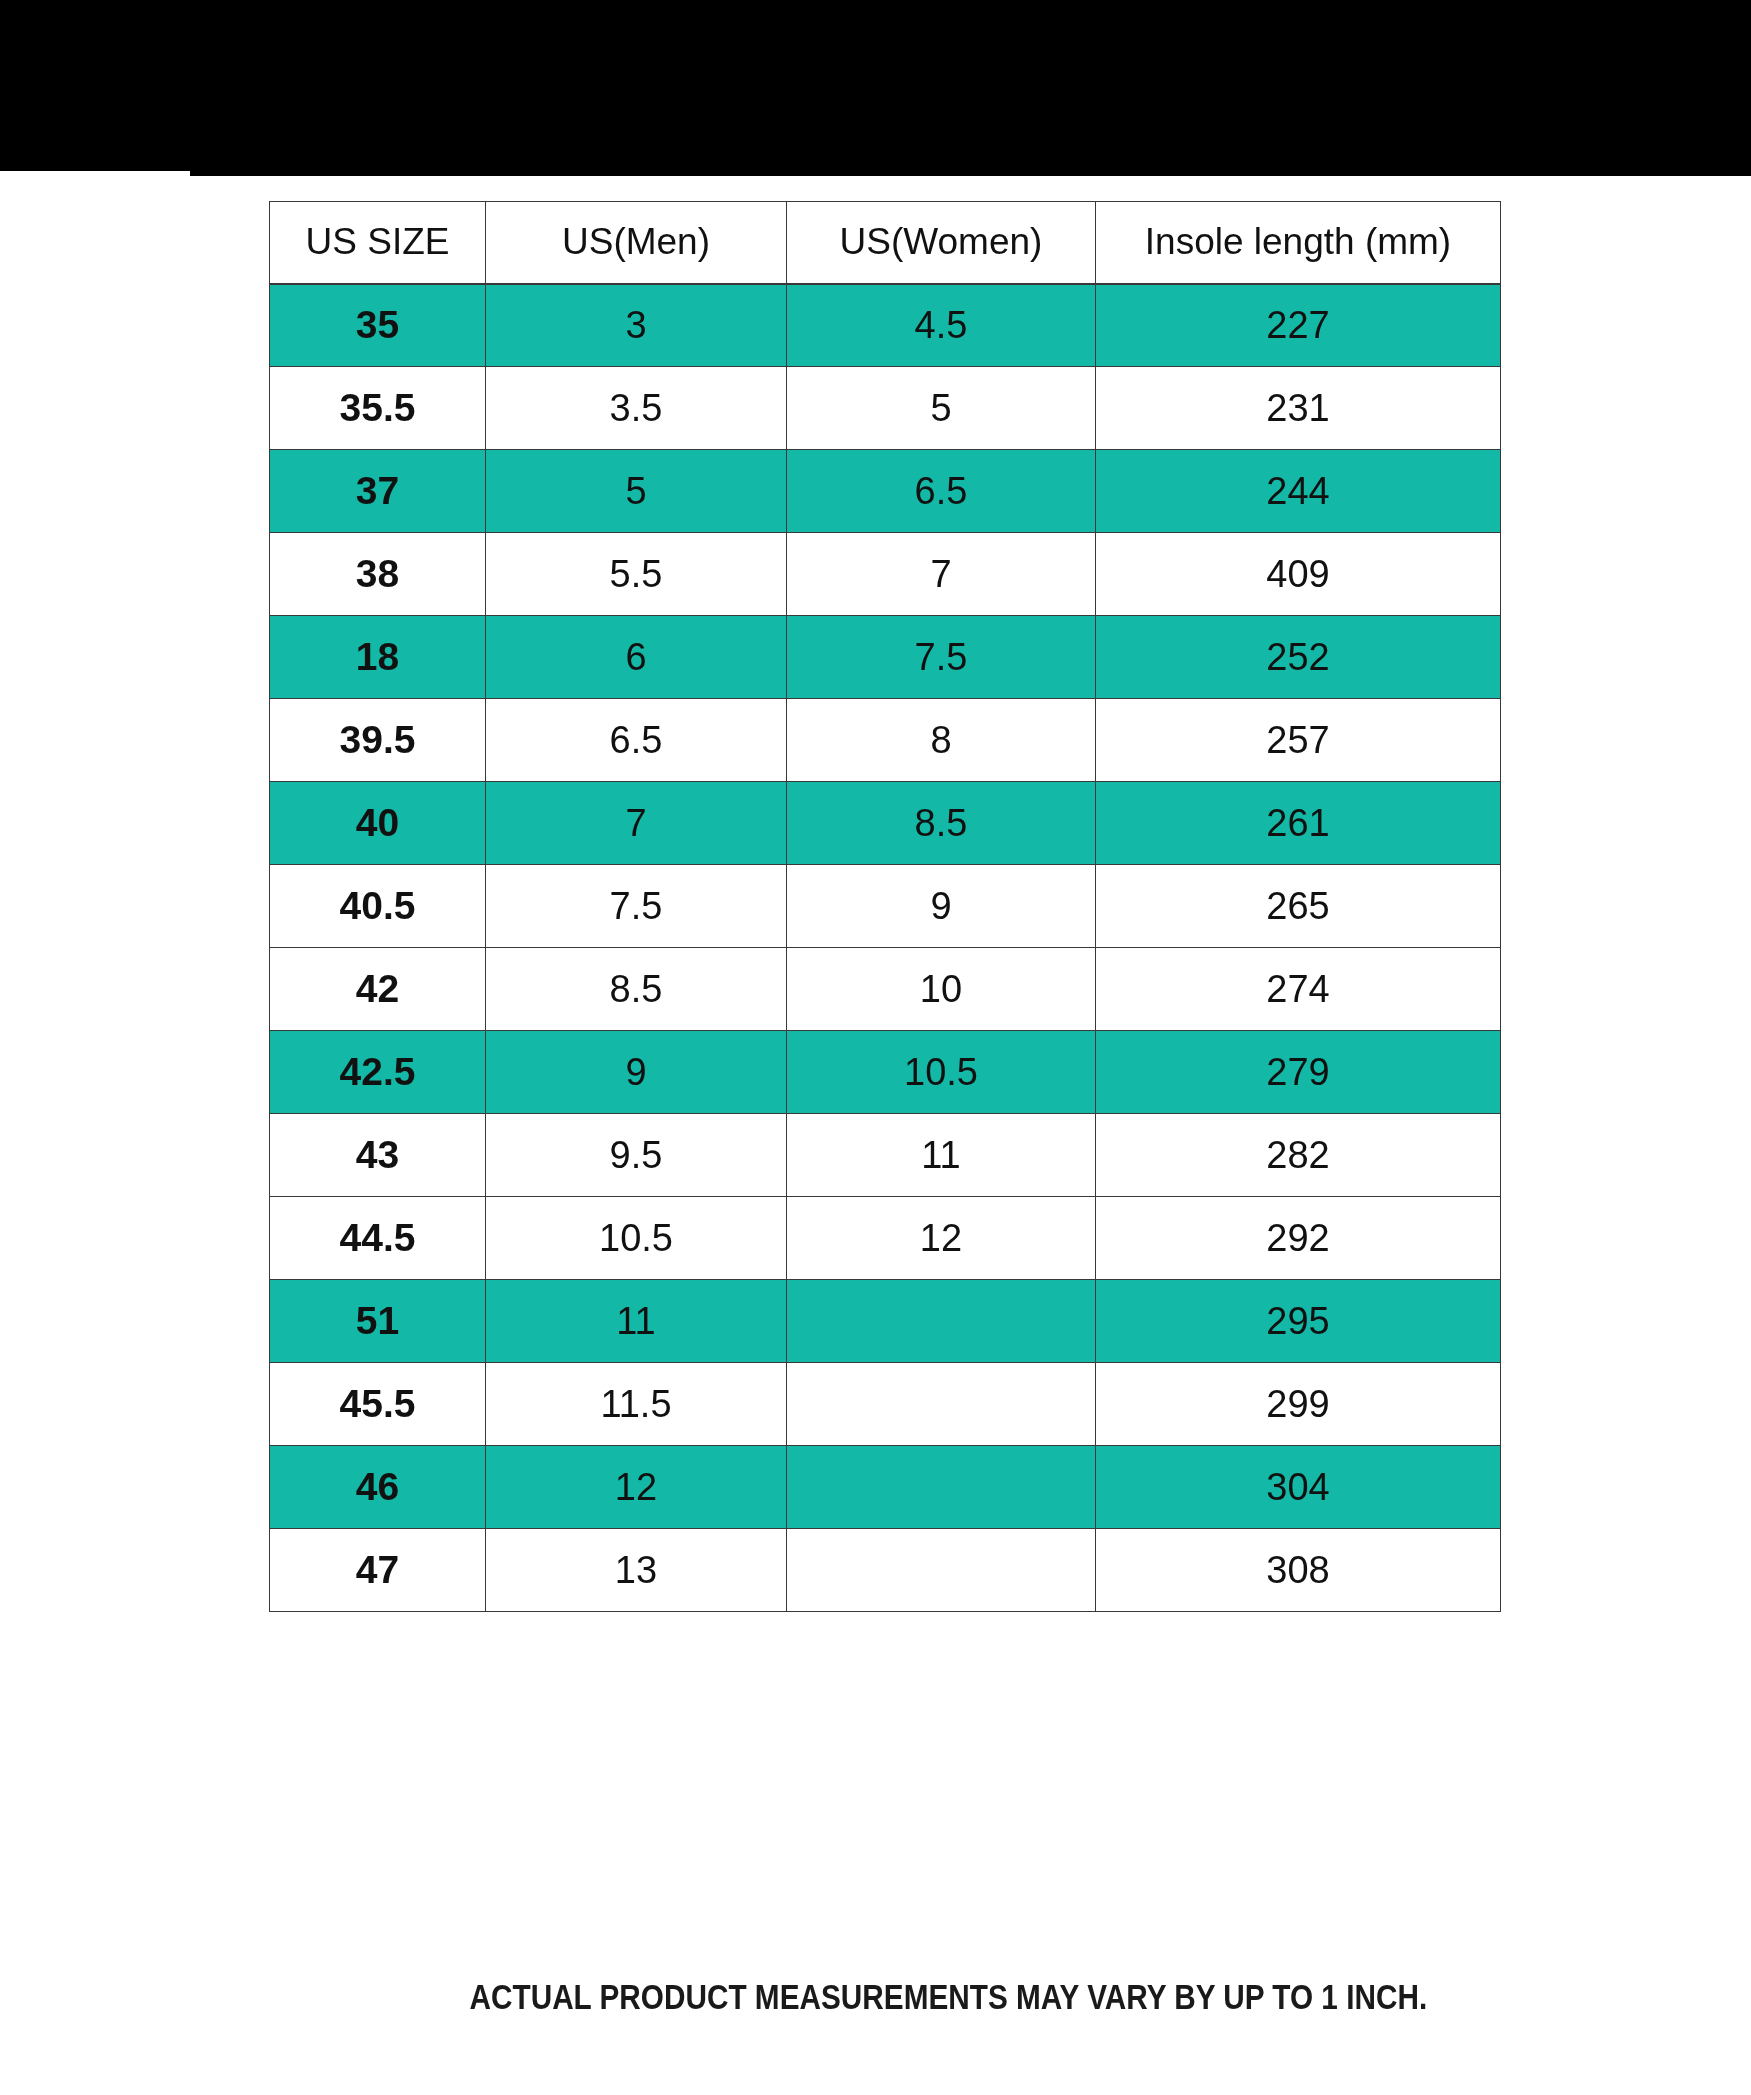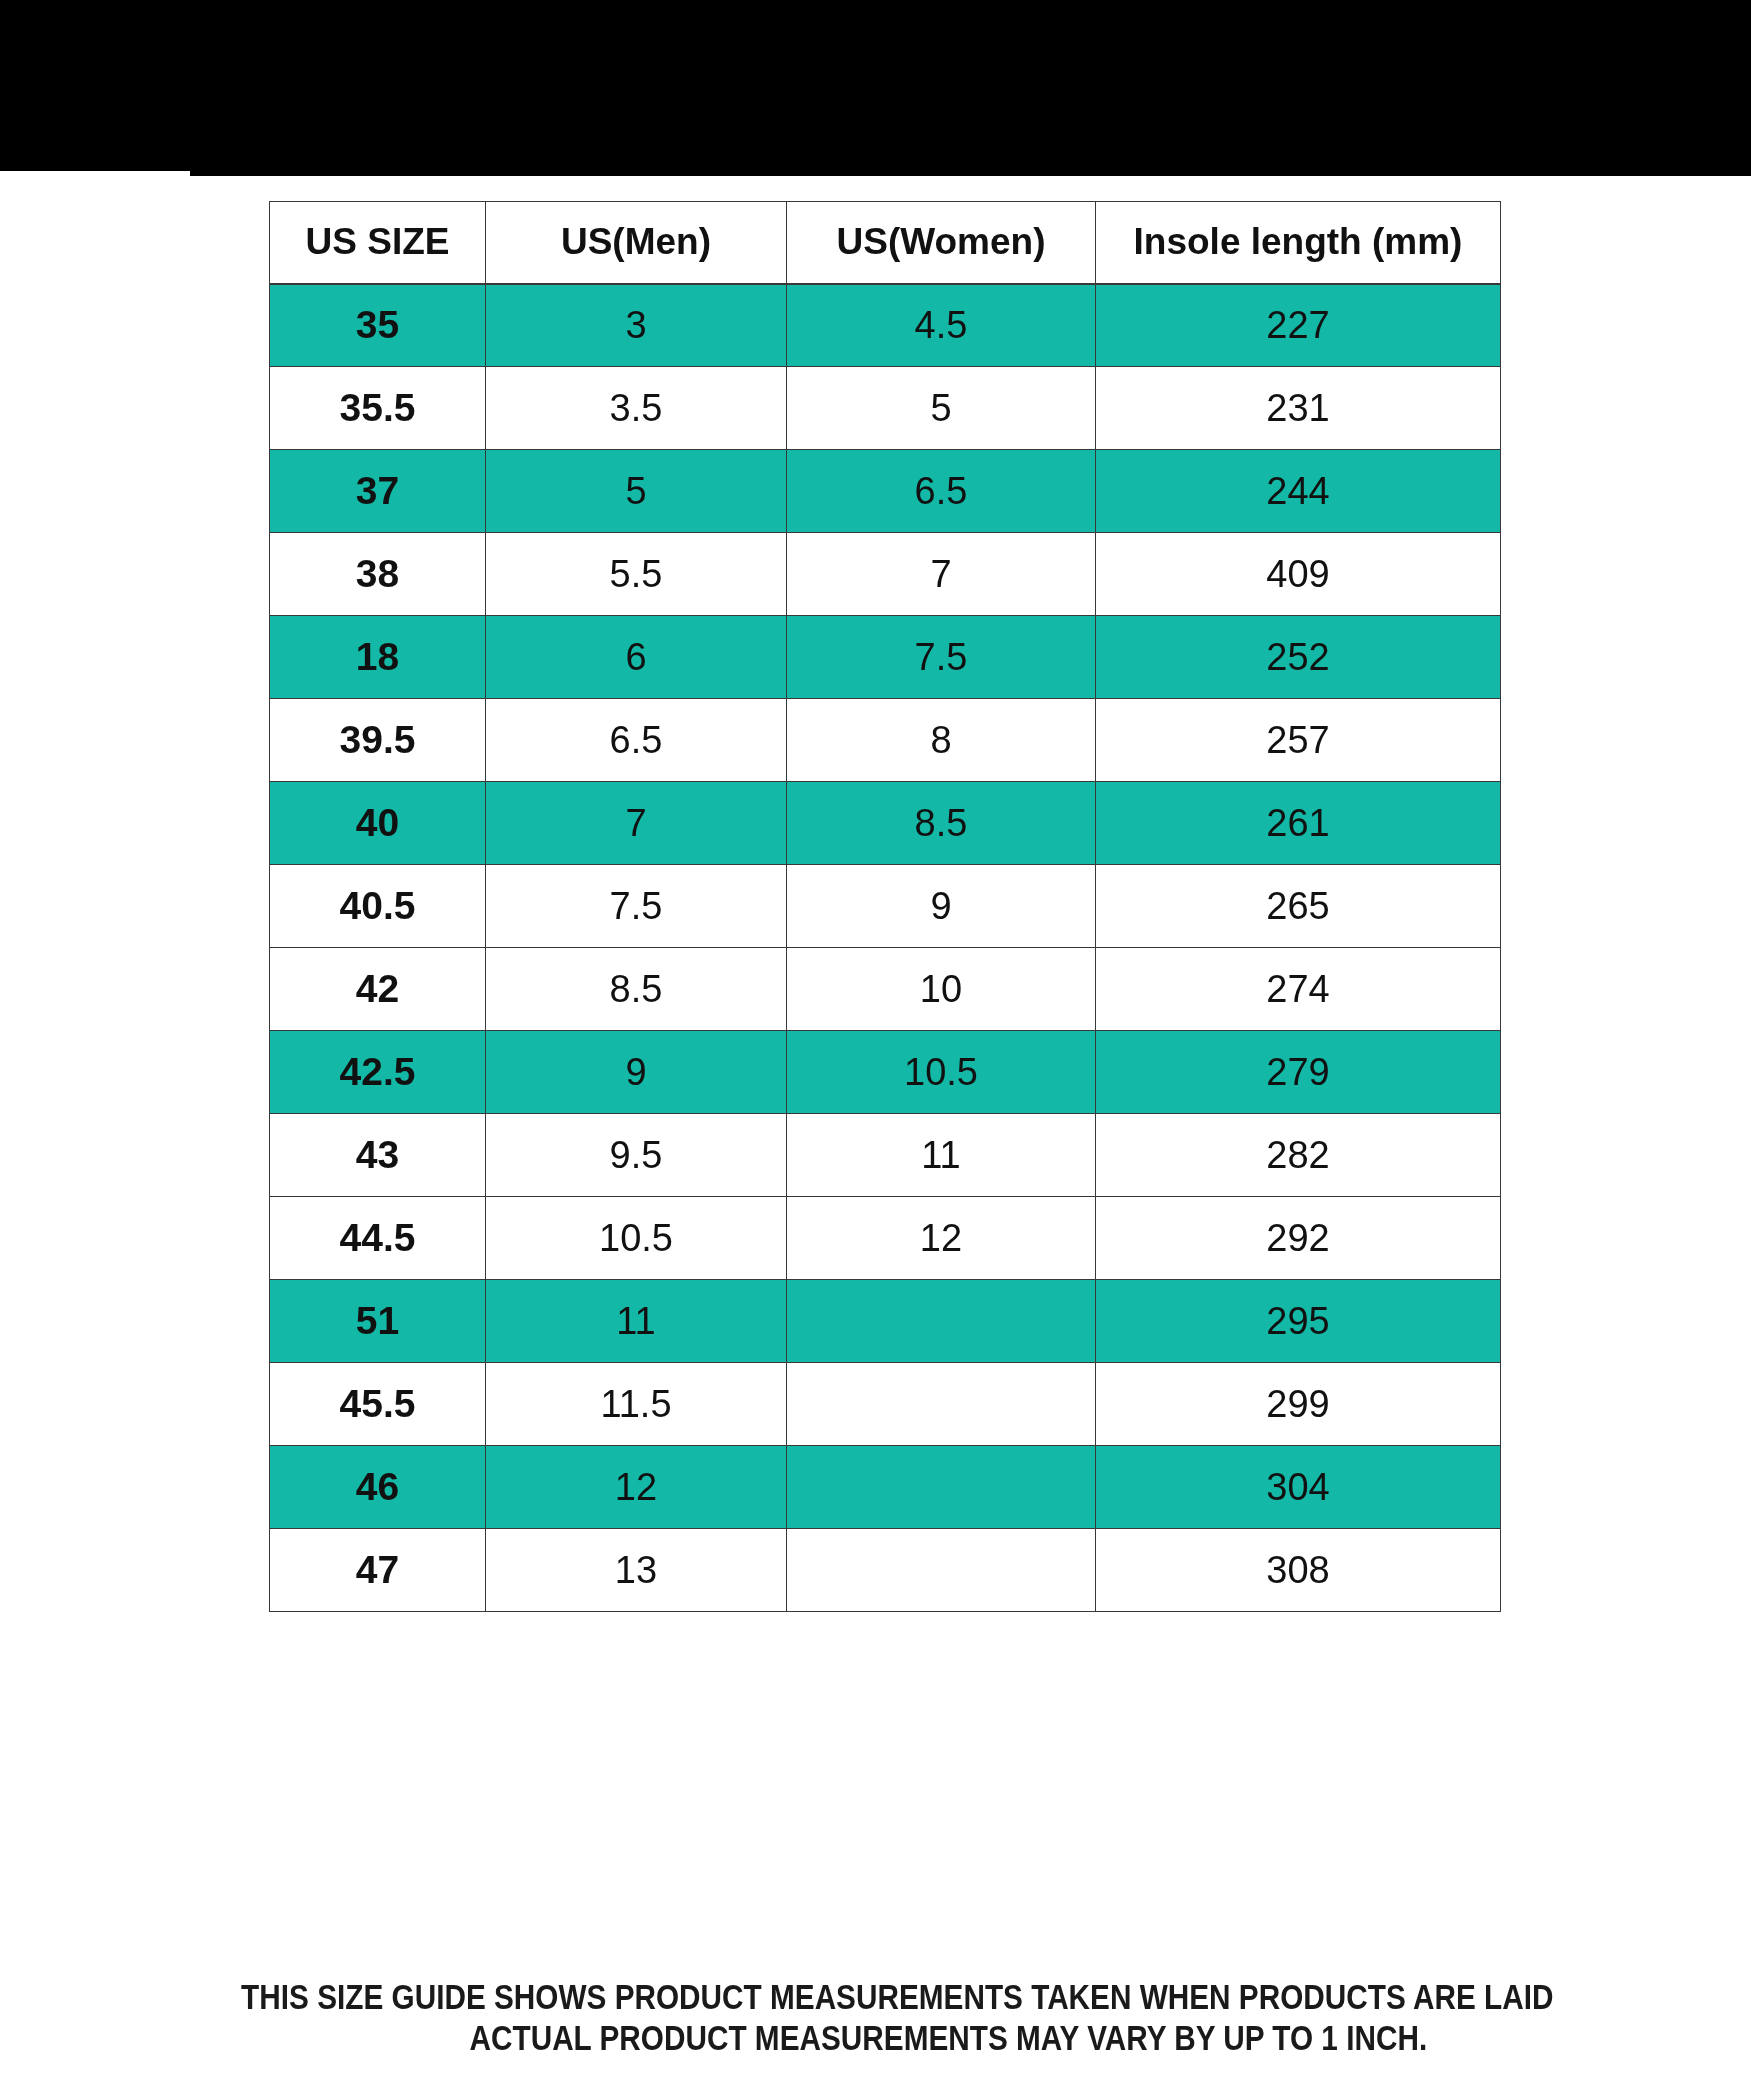--- a/index.html
+++ b/index.html
@@ -28,21 +28,21 @@
   .size-table col.c2{width:301px;}
   .size-table col.c3{width:309px;}
   .size-table col.c4{width:405px;}
   .size-table th,.size-table td{
     border:1.9px solid #383838;
     text-align:center;vertical-align:middle;
     padding:0;overflow:hidden;
   }
   .size-table thead tr{height:82px;background:#ffffff;}
   .size-table th{
-    font-size:37px;font-weight:bold;letter-spacing:0;
+    font-size:37px;font-weight:normal;letter-spacing:0;
     border-bottom-width:2.9px;
   }
   .size-table tbody tr{height:83px;}
   .size-table tbody tr.stripe{background:#14b8a6;}
   .size-table td{font-size:38px;font-weight:normal;}
   .size-table td.col-ussize{font-size:39px;font-weight:bold;}
   .footer-note{
     position:absolute;left:0;top:1976px;width:1752px;
     text-align:center;
     font-weight:bold;color:#1a1a1a;
@@ -172,20 +172,17 @@
       <tr>
         <td class="col-ussize">47</td>
         <td>13</td>
         <td></td>
         <td>308</td>
       </tr>
     </tbody>
 </table>
 
 <div class="footer-note">
-  <div class="footer-line l1">
-    <span class="squeeze">THIS SIZE GUIDE SHOWS PRODUCT MEASUREMENTS TAKEN WHEN PRODUCTS ARE LAID</span>
-  </div>
   <div class="footer-line l2">
     <span class="squeeze">ACTUAL PRODUCT MEASUREMENTS MAY VARY BY UP TO 1 INCH.</span>
   </div>
 </div>
 
 
 </body></html>

